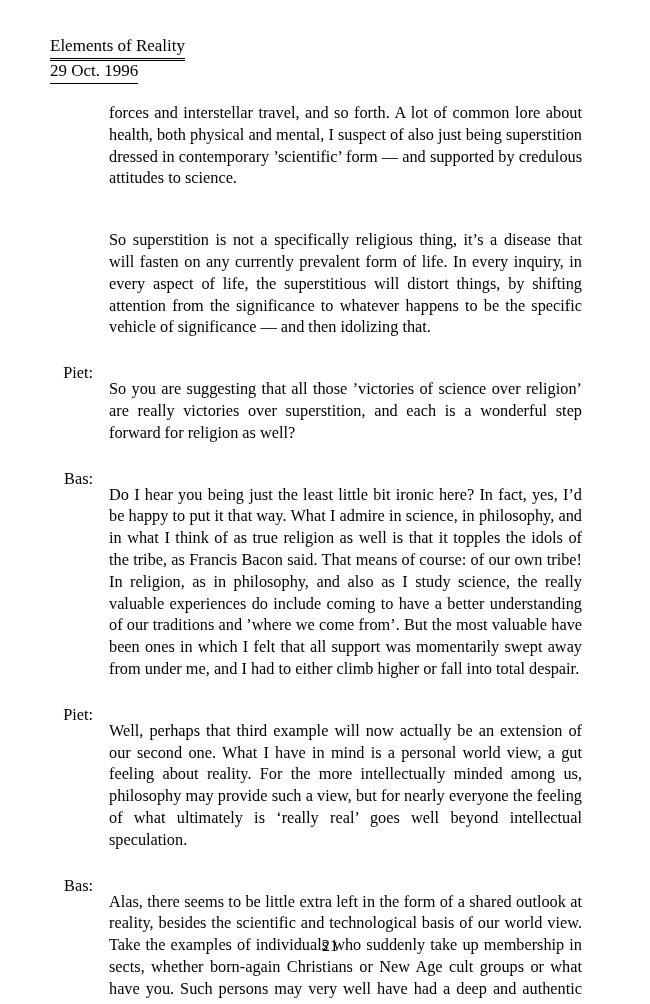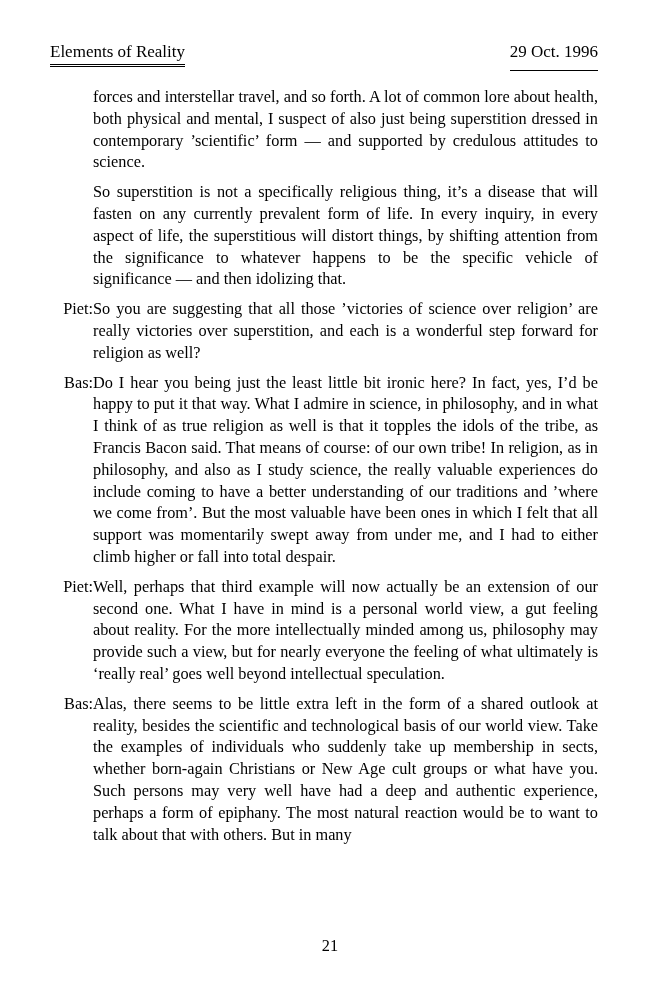--- a/index.html
+++ b/index.html
@@ -12,35 +12,36 @@
     width: 650px;
     height: 1004px;
     background: #ffffff;
     color: #000000;
     font-family: "Liberation Serif", "DejaVu Serif", serif;
     overflow: hidden;
   }
   .page-header {
     position: absolute;
     left: 50px;
-    top: 42px;
+    top: 36px;
     width: 548px;
     display: flex;
     justify-content: space-between;
     align-items: baseline;
     font-size: 17px;
+    flex-direction: column;
   }
   .running-title {
     display: inline-block;
     padding-bottom: 2px;
     border-bottom: 3px double #000000;
   }
   .running-date {
     display: inline-block;
-    padding-bottom: 8px;
+    padding-bottom: 2px;
     border-bottom: 1px solid #000000;
   }
   .page-body {
     position: absolute;
     left: 50px;
     top: 86px;
     width: 548px;
     font-size: 16.3px;
     line-height: 21.8px;
   }
@@ -48,21 +49,21 @@
     display: flex;
     margin: 0 0 8px 0;
   }
   .speaker {
     flex: 0 0 43px;
     text-align: right;
     white-space: nowrap;
   }
   .para-text {
     flex: 1 1 auto;
-    margin: 0;
+    margin: 16px;
     text-align: justify;
   }
   .page-footer {
     position: absolute;
     left: 56px;
     top: 936px;
     width: 548px;
     text-align: center;
     font-size: 16.3px;
   }

